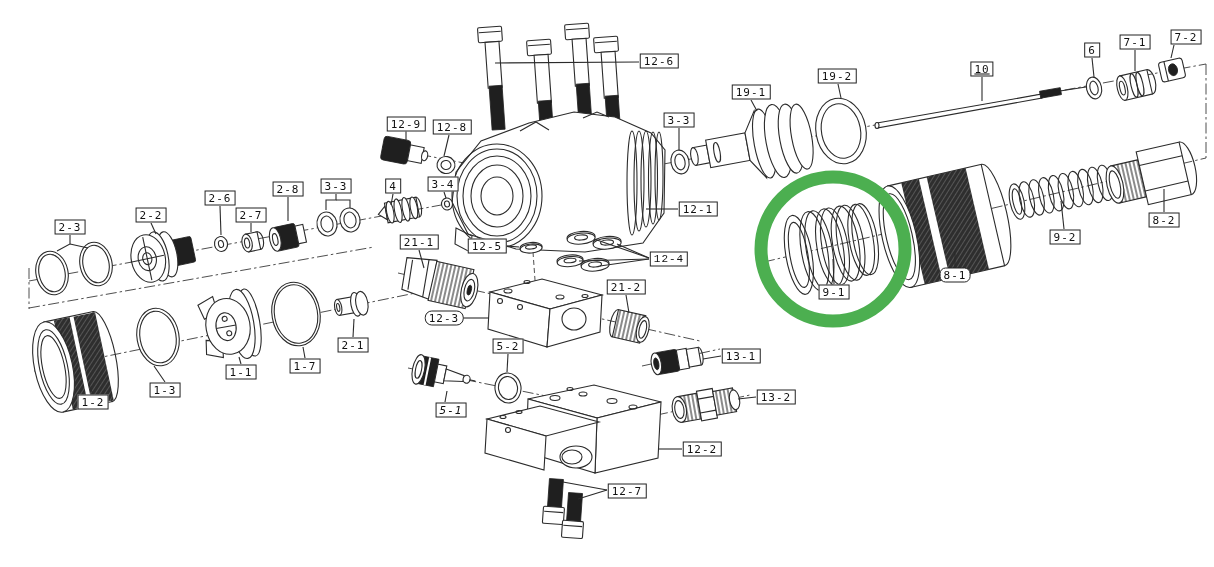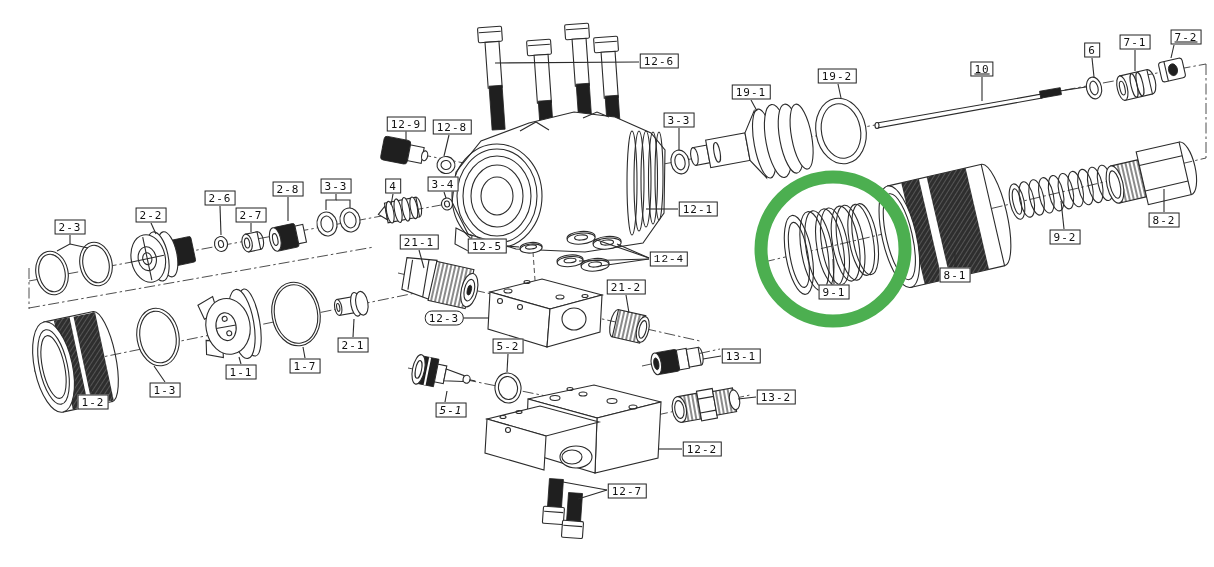--- a/index.html
+++ b/index.html
@@ -480,21 +480,21 @@
   <div id="labels">
       <div class="plabel" style="left: 659px; top: 61px;">12-6</div>
       <div class="plabel" style="left: 406px; top: 124px;">12-9</div>
       <div class="plabel" style="left: 452px; top: 127px;">12-8</div>
       <div class="plabel" style="left: 679px; top: 120px;">3-3</div>
       <div class="plabel" style="left: 751px; top: 92px;">19-1</div>
       <div class="plabel" style="left: 837px; top: 76px;">19-2</div>
       <div class="plabel" style="left: 982px; top: 69px; text-decoration: underline;">10</div>
       <div class="plabel" style="left: 1092px; top: 50px;">6</div>
       <div class="plabel" style="left: 1135px; top: 42px;">7-1</div>
-      <div class="plabel" style="left: 1186px; top: 37px; text-decoration: underline;">7-2</div>
+      <div class="plabel" style="left: 1186px; top: 37px;">7-2</div>
       <div class="plabel" style="left: 70px; top: 227px;">2-3</div>
       <div class="plabel" style="left: 151px; top: 215px;">2-2</div>
       <div class="plabel" style="left: 220px; top: 198px;">2-6</div>
       <div class="plabel" style="left: 251px; top: 215px;">2-7</div>
       <div class="plabel" style="left: 288px; top: 189px;">2-8</div>
       <div class="plabel" style="left: 336px; top: 186px;">3-3</div>
       <div class="plabel" style="left: 393px; top: 186px;">4</div>
       <div class="plabel" style="left: 443px; top: 184px;">3-4</div>
       <div class="plabel" style="left: 698px; top: 209px;">12-1</div>
       <div class="plabel" style="left: 487px; top: 246px;">12-5</div>
@@ -507,17 +507,17 @@
       <div class="plabel" style="left: 241px; top: 372px;">1-1</div>
       <div class="plabel" style="left: 165px; top: 390px;">1-3</div>
       <div class="plabel" style="left: 93px; top: 402px;">1-2</div>
       <div class="plabel" style="left: 508px; top: 346px;">5-2</div>
       <div class="plabel" style="left: 451px; top: 410px; font-style: italic;">5-1</div>
       <div class="plabel" style="left: 741px; top: 356px;">13-1</div>
       <div class="plabel" style="left: 776px; top: 397px;">13-2</div>
       <div class="plabel" style="left: 702px; top: 449px; text-align: center;">12-2</div>
       <div class="plabel" style="left: 627px; top: 491px;">12-7</div>
       <div class="plabel" style="left: 834px; top: 292px;">9-1</div>
-      <div class="plabel" style="left: 955px; top: 275px;">8-1</div>
+      <div class="plabel" style="left: 955px; top: 275px; border-radius: 6px;">8-1</div>
       <div class="plabel" style="left: 1065px; top: 237px;">9-2</div>
       <div class="plabel" style="left: 1164px; top: 220px;">8-2</div>
     </div>
 </div>
 
 </body></html>

